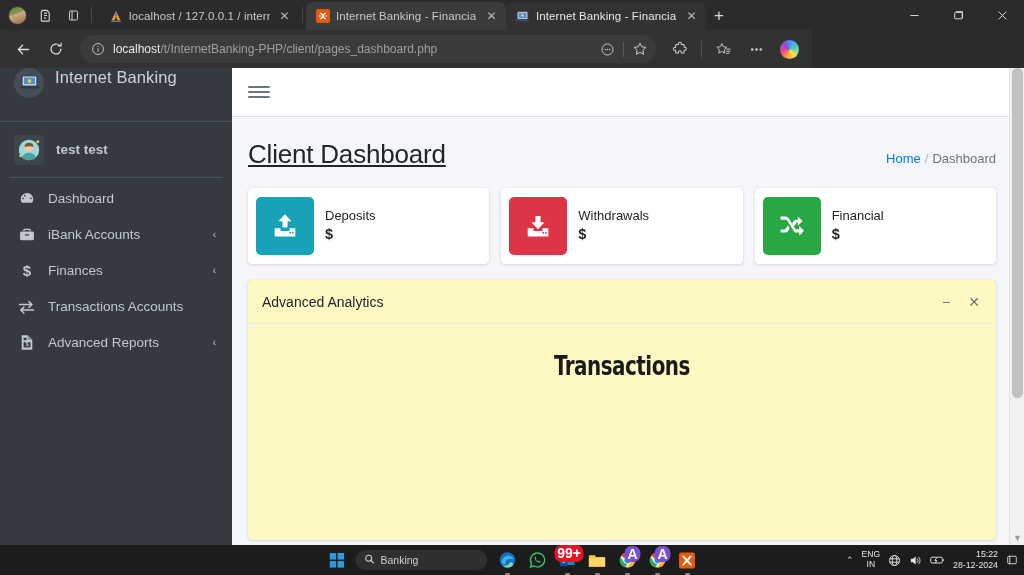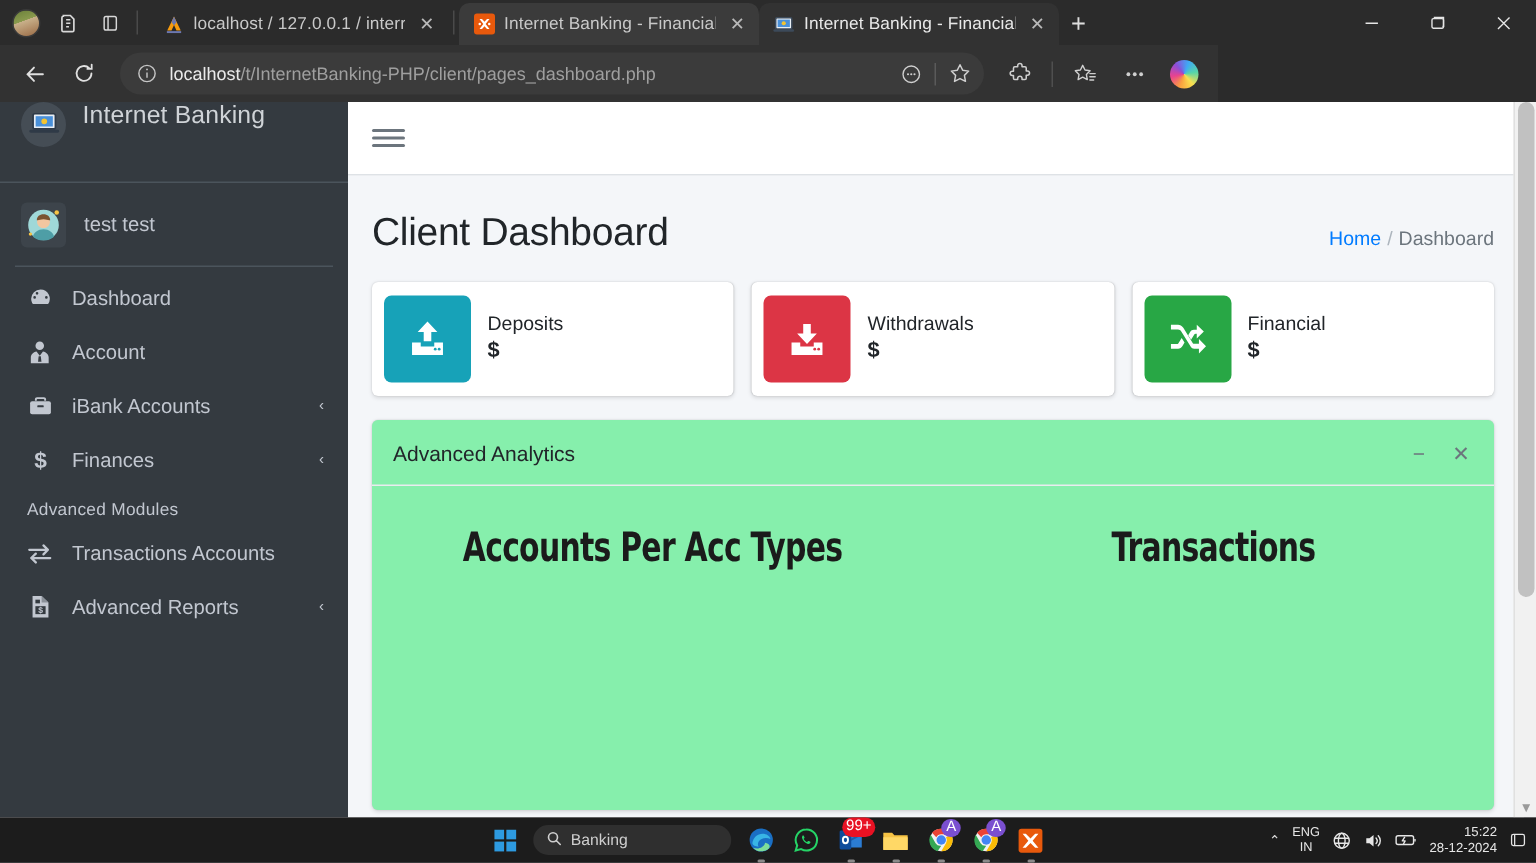--- a/index.html
+++ b/index.html
@@ -75,21 +75,21 @@
 
   
   .sidebar { position:absolute; left:0; top:0; width:232px; height:477px; background:#343a40; color:#c2c7d0; }
   .brand {
     height:54px; display:flex; align-items:flex-start; gap:11px; padding:0 14px;
     border-bottom:1px solid #4b545c;
   }
   .brand-logo { width:30px; height:30px; border-radius:50%; background:#454d55; display:flex; align-items:center; justify-content:center; }
   .brand-text { font-size:16.5px; color:#cfd3d7; letter-spacing:.1px; }
 
-  .userpanel { height:55px; display:flex; align-items:center; gap:12px; padding:0 14px; }
+  .userpanel { height:55px; display:flex; align-items:center; gap:12px; padding:0 14px;font-weight:bold; }
   .avatar { width:30px; height:30px; border-radius:4px; background:#3d444b; display:flex; align-items:center; justify-content:center; }
   .username { font-size:13.5px; color:#c2c7d0; }
 
   .navsep { height:1px; background:#4b545c; margin:0 10px; }
 
   .nav { padding:6px 8px 0 8px; }
   .nav-item {
     display:flex; align-items:center; gap:11px;
     height:29px; padding:0 8px; margin-bottom:7px; border-radius:4px;
     font-size:13.5px; color:#c2c7d0; position:relative;
@@ -103,41 +103,41 @@
   
   .content { position:absolute; left:232px; top:0; width:784px; height:477px; background:#f4f6f9; }
   .topnav {
     height:49px; background:#fff; border-bottom:1px solid #dee2e6;
     display:flex; align-items:center; padding:0 16px;
   }
   .hamburger { width:22px; height:22px; display:flex; flex-direction:column; justify-content:center; gap:3px; }
   .hamburger span { display:block; height:2px; background:#6c757d; border-radius:1px; }
 
   .pagehead { display:flex; align-items:flex-end; padding:22px 20px 0 16px; }
-  .page-title { font-size:26px; color:#212529; font-weight:400; letter-spacing:-.2px; }
+  .page-title { font-size:26px; color:#212529; font-weight:400; letter-spacing:-.2px;text-decoration:underline; }
   .breadcrumb { margin-left:auto; font-size:13px; color:#6c757d; padding-bottom:4px; }
   .breadcrumb a { color:#007bff; text-decoration:none; }
   .breadcrumb .sep { color:#adb5bd; margin:0 4px; }
 
   .cards { display:flex; gap:12px; padding:18px 20px 0 16px; }
   .card {
     flex:1 1 0; background:#fff; border-radius:4px; height:76px;
     box-shadow:0 0 1px rgba(0,0,0,.16), 0 1px 3px rgba(0,0,0,.12);
     display:flex; align-items:center; padding:8px;
   }
   .card-ico {
     width:58px; height:58px; border-radius:5px; flex:0 0 58px;
     display:flex; align-items:center; justify-content:center;
   }
   .card-body { padding-left:11px; }
   .card-label { font-size:13px; color:#212529; line-height:1.35; }
   .card-value { font-size:14.5px; color:#212529; font-weight:700; line-height:1.45; }
 
   .panel {
-    margin:16px 20px 0 16px; background:#86efac; border-radius:4px;
+    margin:16px 20px 0 16px; background:#fef9c3; border-radius:4px;
     box-shadow:0 0 1px rgba(0,0,0,.16), 0 1px 3px rgba(0,0,0,.12);
     min-height:260px;
   }
   .panel-head {
     height:44px; border-bottom:1px solid #rgba(0,0,0,.125); border-bottom:1px solid #e9ecef;
     display:flex; align-items:center; padding:0 14px;
   }
   .panel-title { font-size:14px; color:#212529; }
   .panel-tools { margin-left:auto; display:flex; gap:12px; align-items:center; }
   .ptool { width:16px; height:16px; color:#6c757d; display:flex; align-items:center; justify-content:center; font-size:14px; }
@@ -162,21 +162,21 @@
   .start { width:20px; height:20px; display:flex; align-items:center; justify-content:center; }
   .searchbox {
     width:132px; height:20px; background:#2f2f2f; border-radius:10px;
     display:flex; align-items:center; gap:6px; padding:0 9px;
     font-size:10.5px; color:#cfcfcf;
   }
   .tb-app { width:21px; height:21px; position:relative; display:flex; align-items:center; justify-content:center; }
   .tb-dot { position:absolute; bottom:-4px; left:50%; transform:translateX(-50%); width:5px; height:2px; border-radius:1px; background:#8a8a8a; }
   .badge {
     position:absolute; top:-5px; right:-6px; background:#e81123; color:#fff;
-    font-size:10px; line-height:1; padding:1.5px 2.5px; border-radius:7px; font-weight:400;
+    font-size:14px; line-height:1; padding:1.5px 2.5px; border-radius:7px; font-weight:700;
   }
   .tray { position:absolute; right:6px; display:flex; align-items:center; gap:8px; color:#e6e6e6; }
   .tray-ico { display:flex; align-items:center; justify-content:center; }
   .lang { font-size:8.5px; line-height:1.15; text-align:center; color:#e6e6e6; }
   .clock { font-size:8.8px; line-height:1.2; text-align:right; color:#e6e6e6; }
   .chev { font-size:9px; color:#dcdcdc; }
 </style>
 </head>
 <body>
 
@@ -364,31 +364,20 @@
           <span class="nav-ico">
             <svg width="16" height="16" viewBox="0 0 18 18" fill="#c2c7d0">
               <path d="M9 2.2A7 7 0 0 0 2 9.2c0 1.5.5 2.9 1.3 4h11.4A7 7 0 0 0 9 2.2zm-4.4 7a1 1 0 1 1 0-2 1 1 0 0 1 0 2zm1.8-3.1a1 1 0 1 1 0-2 1 1 0 0 1 0 2zM13.4 9.2a1 1 0 1 1 0-2 1 1 0 0 1 0 2z"></path>
               <path d="M9.6 10.4 12.2 6l-4 3.1a1.1 1.1 0 1 0 1.4 1.3z"></path>
             </svg>
           </span>
           <span class="nav-label">Dashboard</span>
           <span class="nav-arrow"></span>
         </div>
 
-        <div class="nav-item">
-          <span class="nav-ico">
-            <svg width="15" height="16" viewBox="0 0 16 18" fill="#c2c7d0">
-              <circle cx="8" cy="4" r="3.2"></circle>
-              <path d="M5.6 8.2 8 11.4l2.4-3.2c2.6.5 4.3 2.3 4.3 4.6V17H1.3v-4.2c0-2.3 1.7-4.1 4.3-4.6z"></path>
-              <path d="M7.2 11.8h1.6l.5 4.2H6.7z" fill="#343a40"></path>
-            </svg>
-          </span>
-          <span class="nav-label">Account</span>
-          <span class="nav-arrow"></span>
-        </div>
 
         <div class="nav-item">
           <span class="nav-ico">
             <svg width="16" height="15" viewBox="0 0 18 16" fill="#c2c7d0">
               <path d="M6.4 1.6h5.2c.9 0 1.6.7 1.6 1.6v1H11.8v-.8a.5.5 0 0 0-.5-.5H6.7a.5.5 0 0 0-.5.5v.8H4.8v-1c0-.9.7-1.6 1.6-1.6z"></path>
               <rect x="1.2" y="4.6" width="15.6" height="9.8" rx="1.5"></rect>
               <rect x="6.6" y="7.6" width="4.8" height="1.6" rx=".5" fill="#343a40"></rect>
             </svg>
           </span>
           <span class="nav-label">iBank Accounts</span>
@@ -398,21 +387,20 @@
         <div class="nav-item">
           <span class="nav-ico">
             <svg width="12" height="17" viewBox="0 0 12 18">
                 <text x="6" y="14.5" font-family="Liberation Sans, sans-serif" font-size="16" font-weight="700" fill="#c2c7d0" text-anchor="middle">$</text>
               </svg>
           </span>
           <span class="nav-label">Finances</span>
           <span class="nav-arrow">‹</span>
         </div>
 
-        <div class="nav-header">Advanced Modules</div>
 
         <div class="nav-item">
           <span class="nav-ico">
             <svg width="17" height="14" viewBox="0 0 18 14" fill="none" stroke="#c2c7d0" stroke-width="1.6" stroke-linecap="round" stroke-linejoin="round">
               <path d="M1.6 4.4h13.2M11.6 1.3l3.2 3.1-3.2 3.2"></path>
               <path d="M16.4 10.2H3.2M6.2 13.3 3 10.2l3.2-3.1"></path>
             </svg>
           </span>
           <span class="nav-label">Transactions Accounts</span>
           <span class="nav-arrow"></span>
@@ -502,23 +490,20 @@
       <div class="panel">
         <div class="panel-head">
           <span class="panel-title">Advanced Analytics</span>
           <span class="panel-tools">
             <span class="ptool">−</span>
             <span class="ptool">✕</span>
           </span>
         </div>
         <div class="panel-body">
           <div class="chart-col">
-            <div class="chart-heading">Accounts Per Acc Types</div>
-          </div>
-          <div class="chart-col">
             <div class="chart-heading">Transactions</div>
           </div>
         </div>
       </div>
     </div>
 
     <div class="pscroll">
       <div class="pscroll-thumb"></div>
       <div class="pscroll-arrow">▼</div>
     </div>

